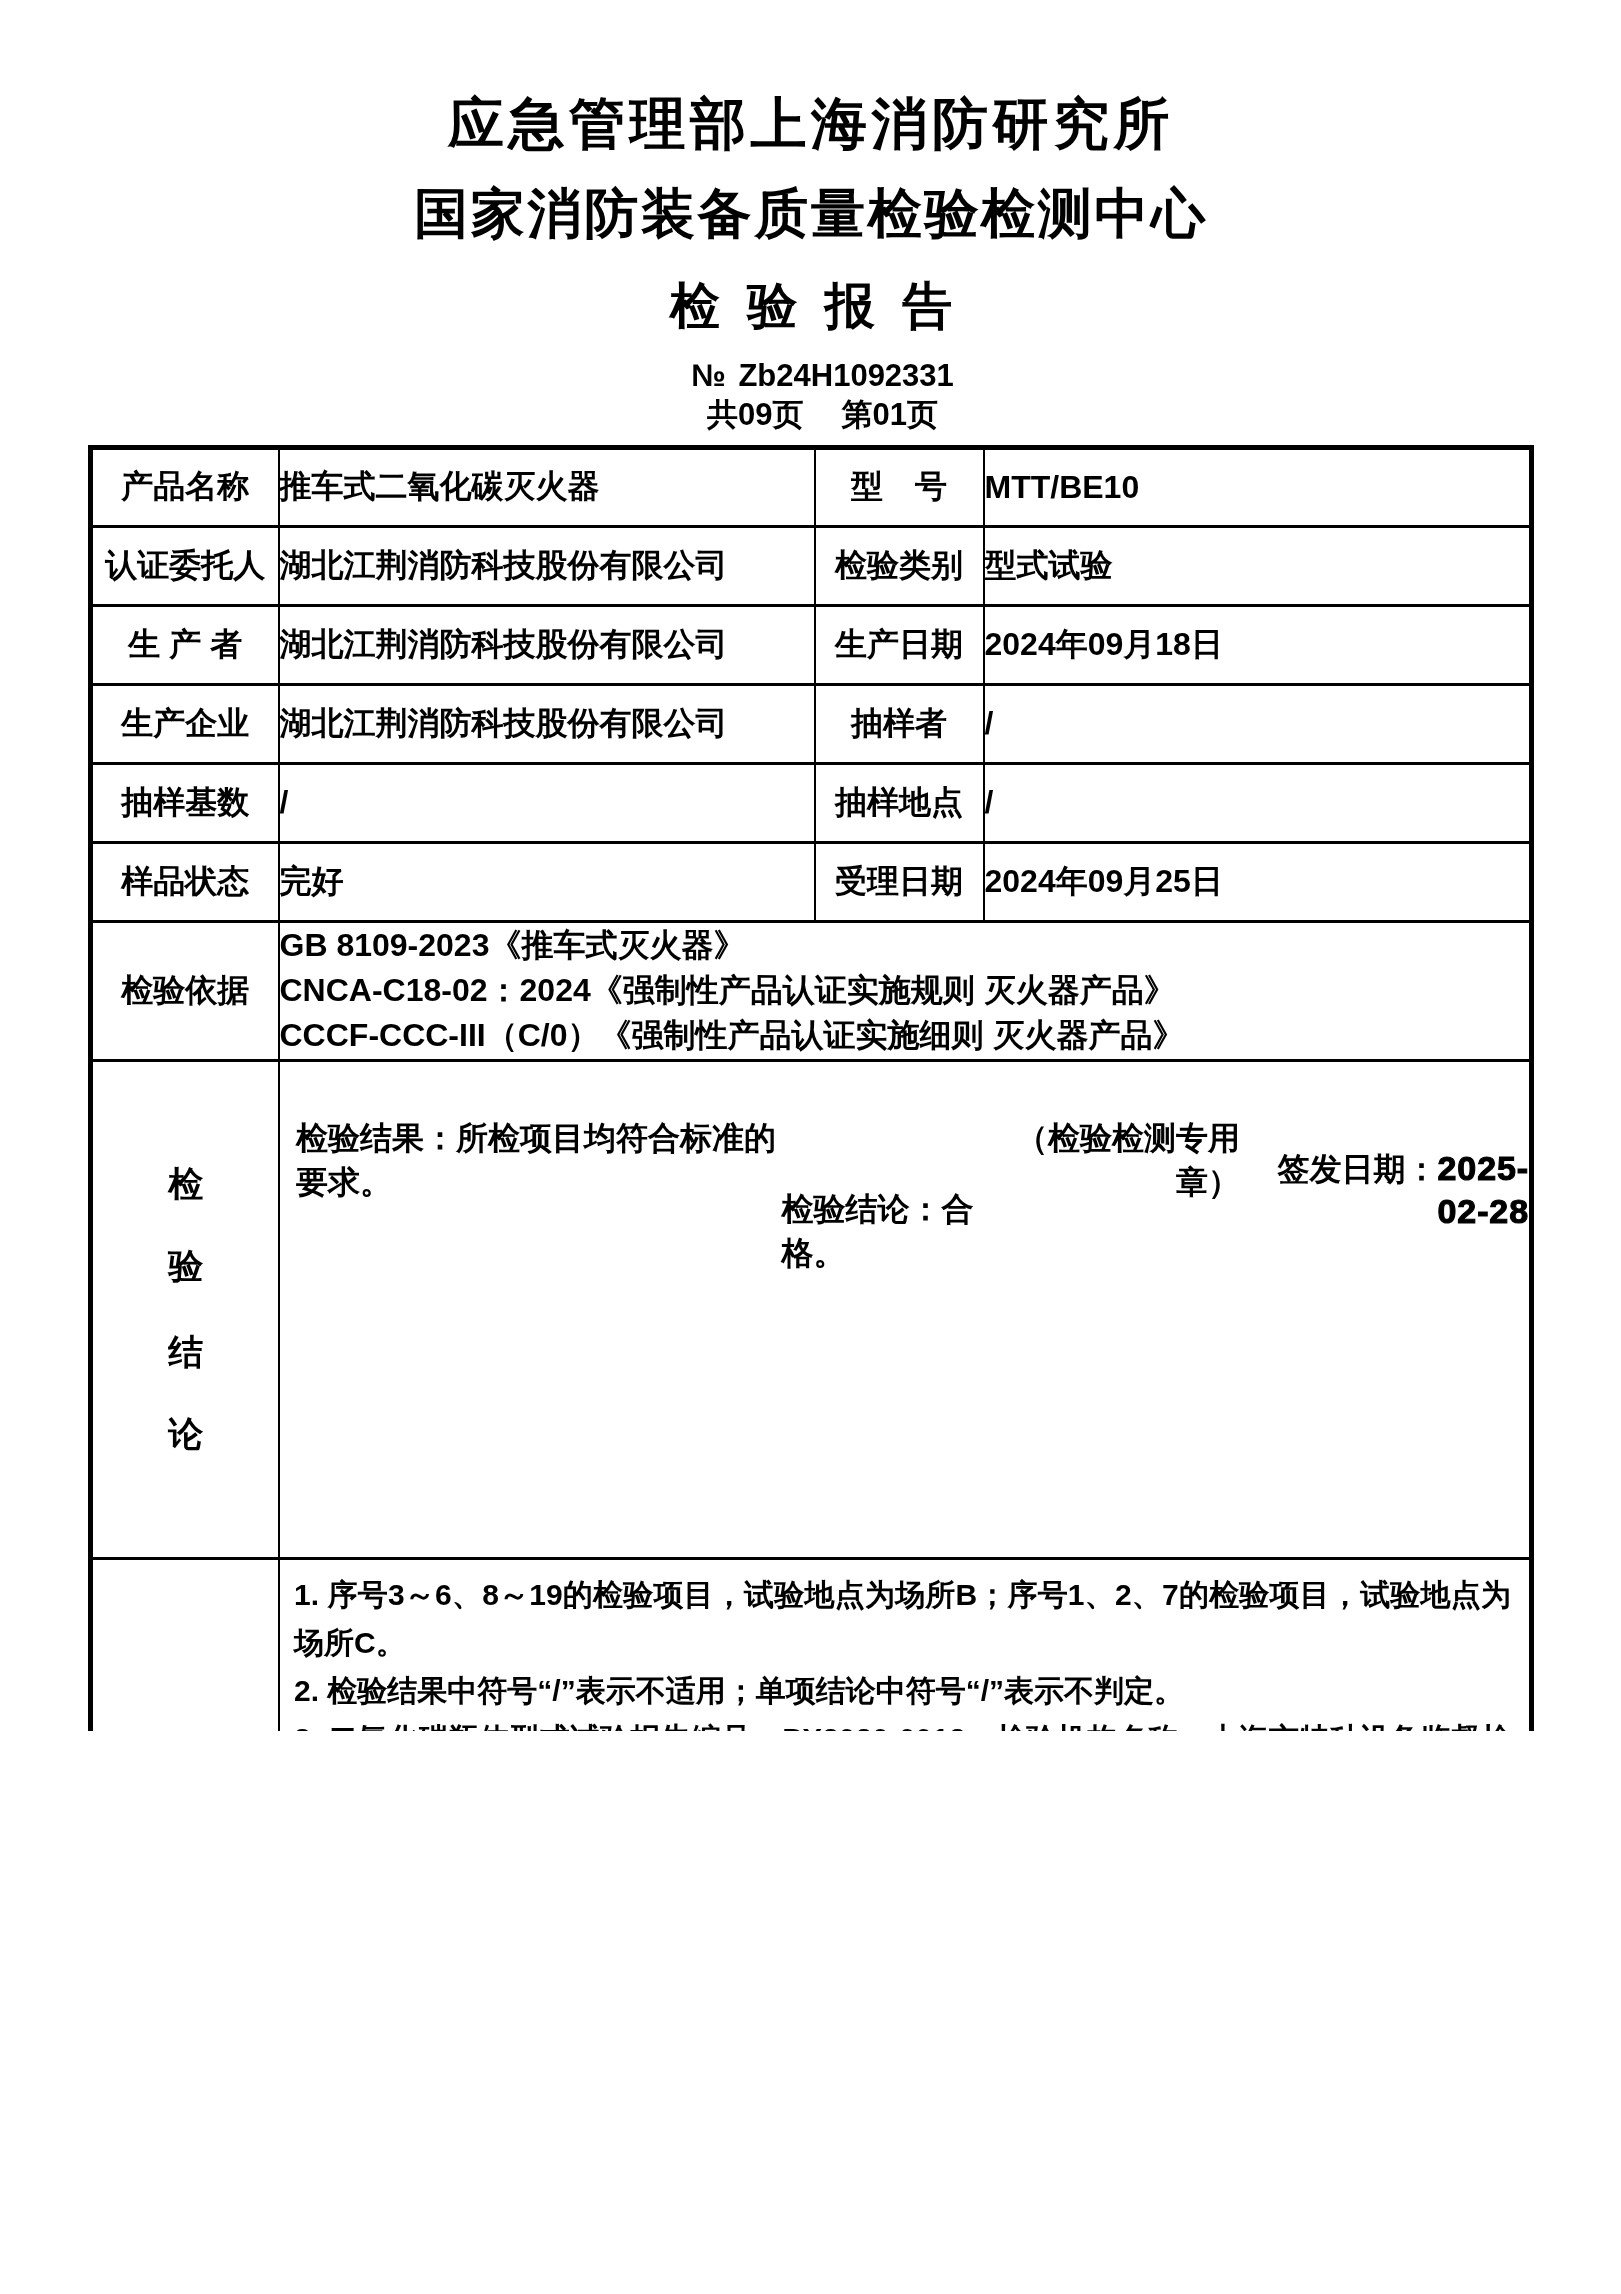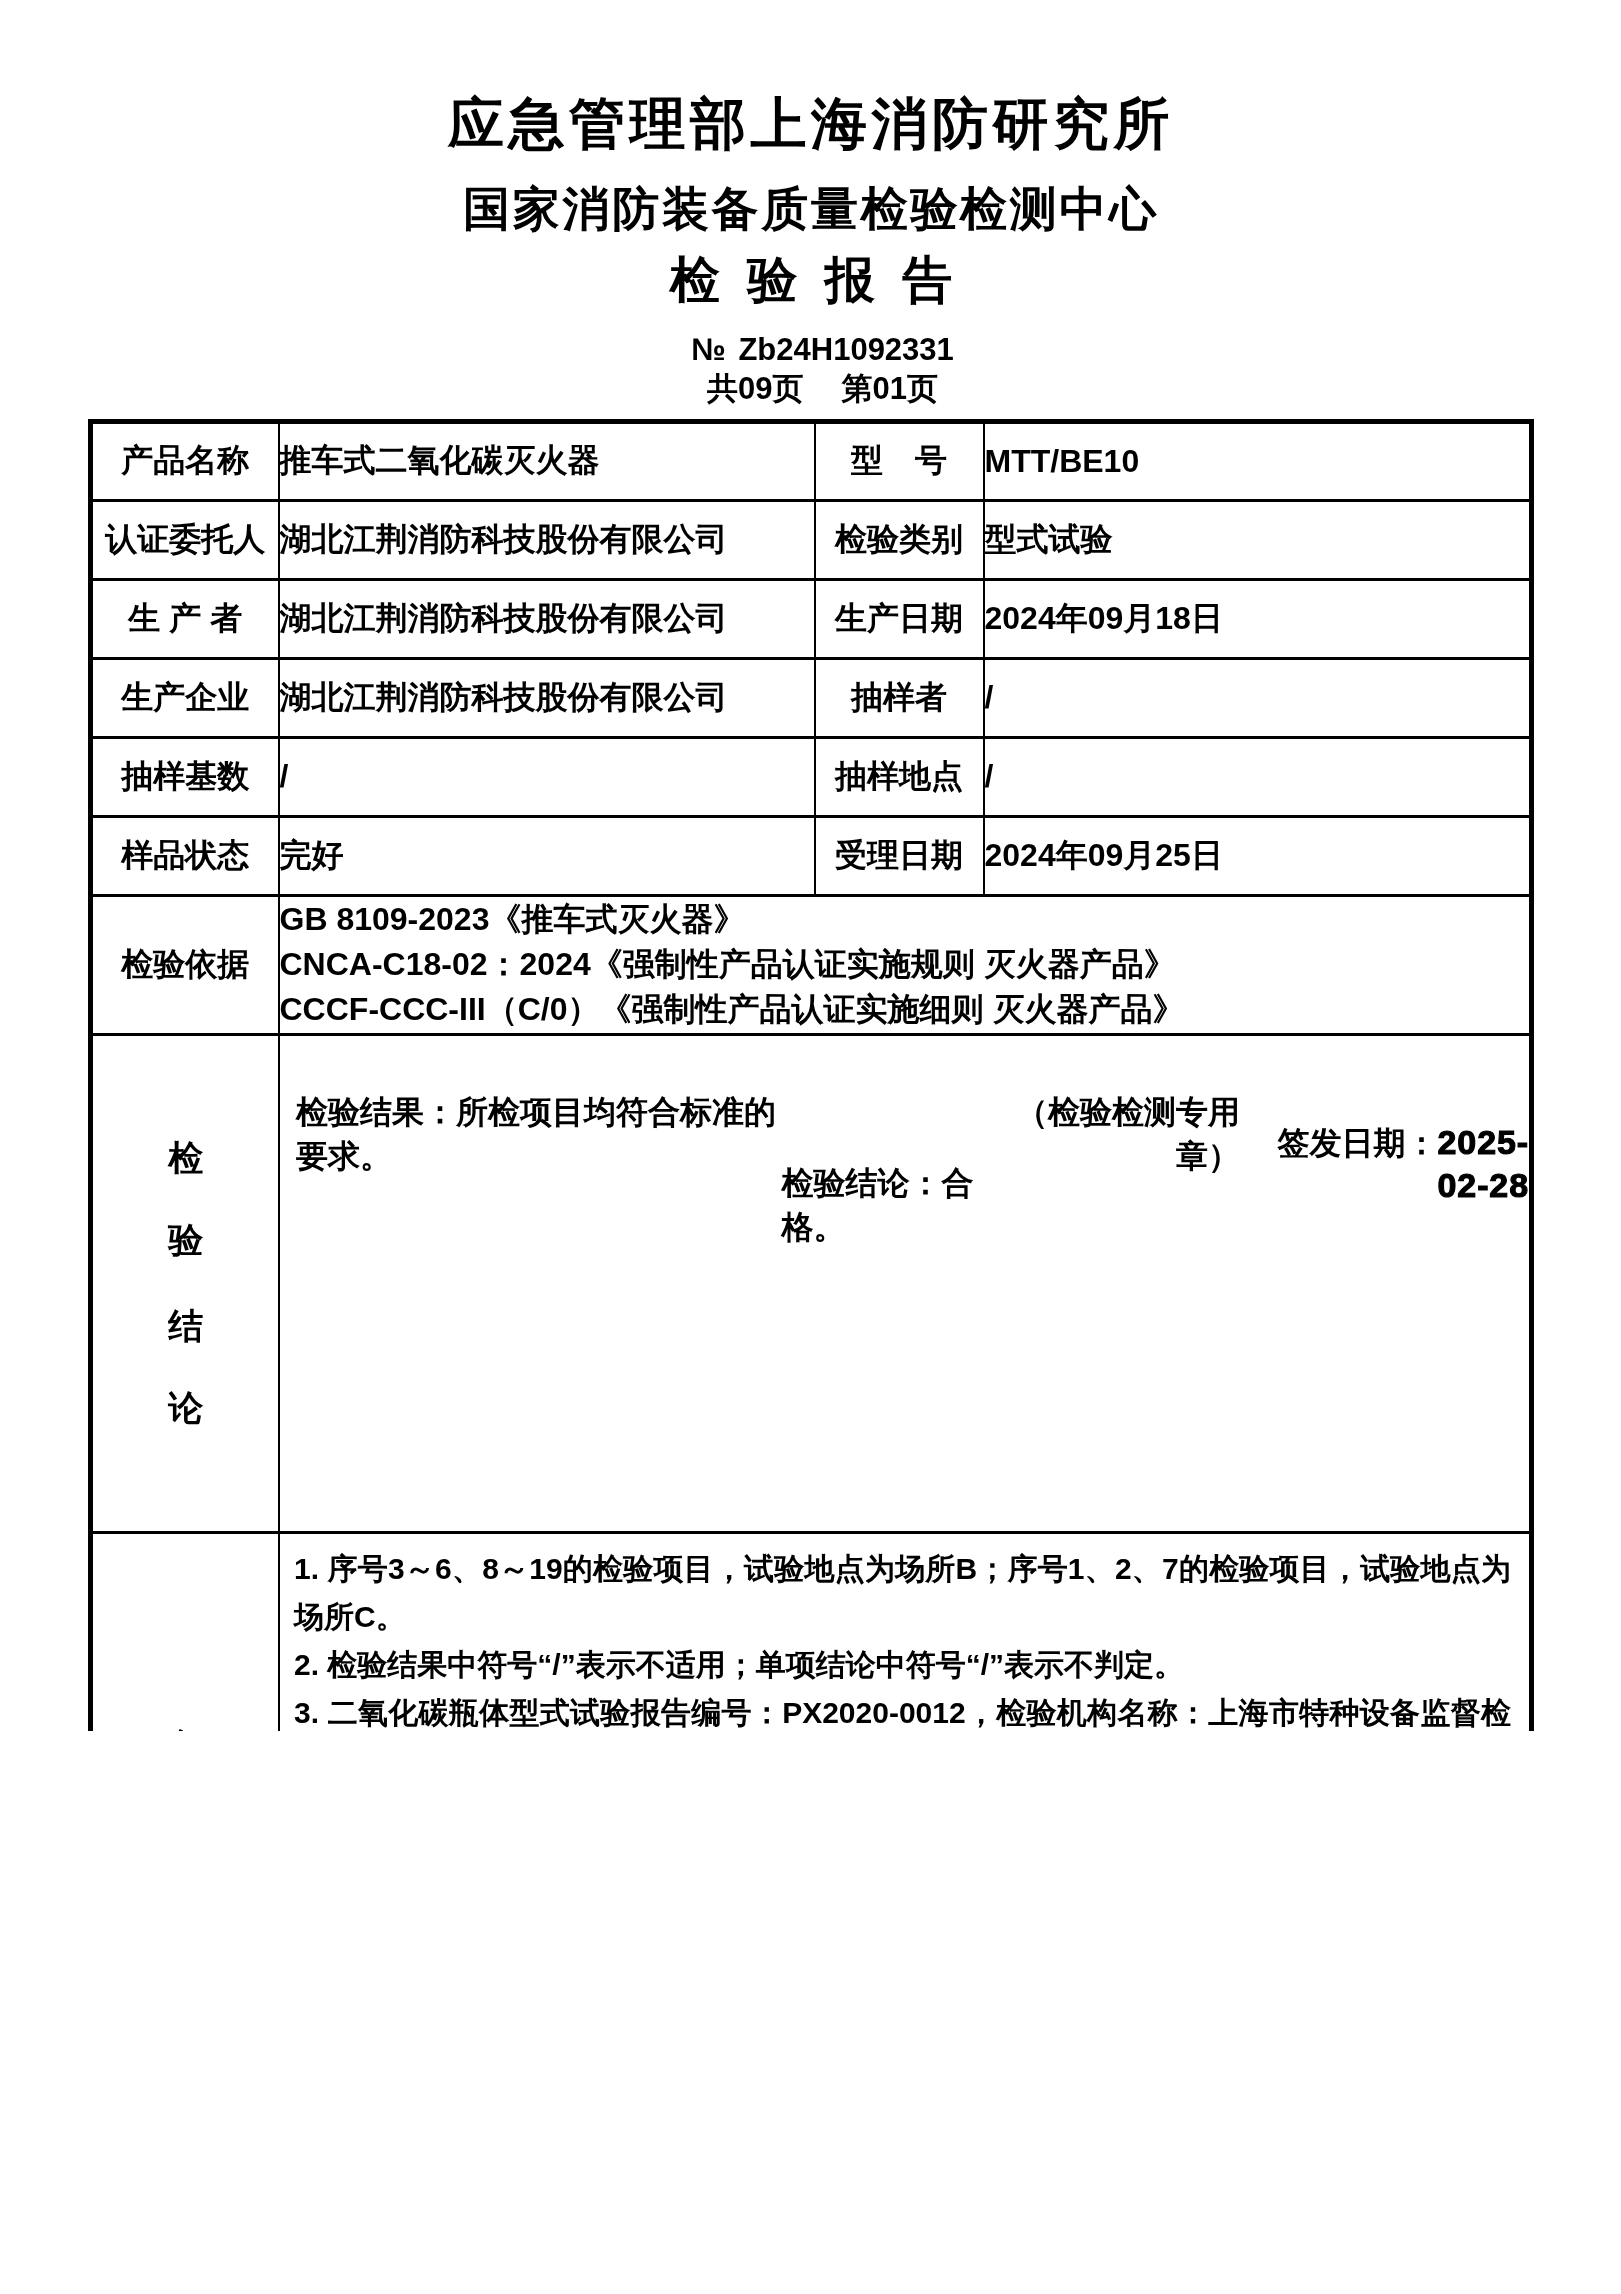--- a/index.html
+++ b/index.html
@@ -8,22 +8,22 @@
     width:1622px;height:1731px;
     margin:0 auto;
     background:#ffffff;
     color:#000;
     font-family:"Liberation Sans","DejaVu Sans",sans-serif;
     font-weight:bold;
     overflow:hidden;
   }
   
   .title1{padding-top:87px;text-align:center;font-size:56px;letter-spacing:4.5px;}
-  .title2{margin-top:14.5px;text-align:center;font-size:47px;letter-spacing:2.7px;}
-  .title3{margin-top:6px;text-align:center;font-size:50px;letter-spacing:0.55em;text-indent:0.55em;}
+  .title2{margin-top:14.5px;text-align:center;font-size:54px;letter-spacing:2.7px;}
+  .title3{margin-top:22px;text-align:center;font-size:50px;letter-spacing:0.55em;text-indent:0.55em;}
   .no-line{
     display:flex;justify-content:space-between;align-items:center;
     margin:18px 90px 9px 113px;font-size:31px;flex-direction:column;
   }
   .report-no .no-sym{margin-right:12.7px;}
   .page-info .pg-cur{margin-left:38px;}
   
   table.report{
     width:1442px;margin:0 auto;
     border-collapse:collapse;table-layout:fixed;

